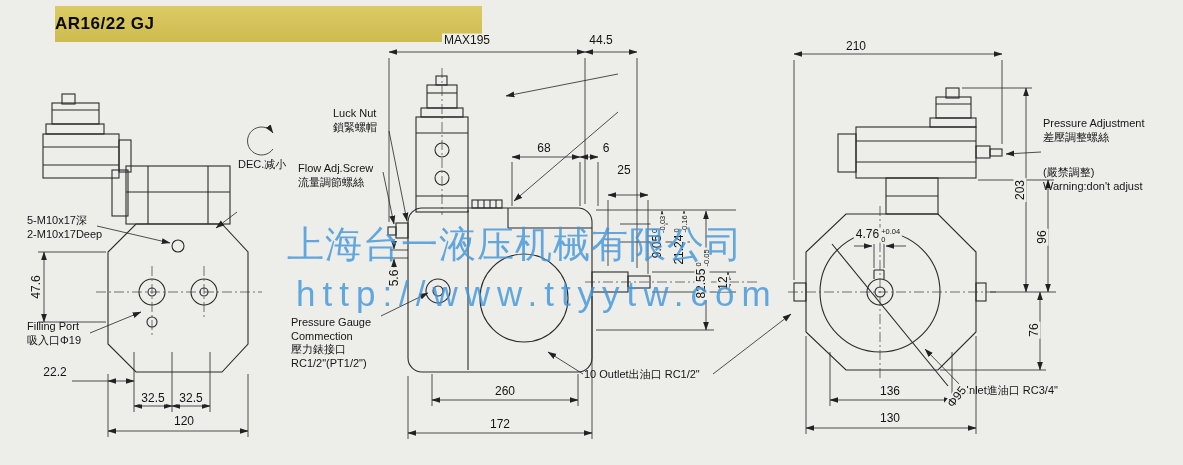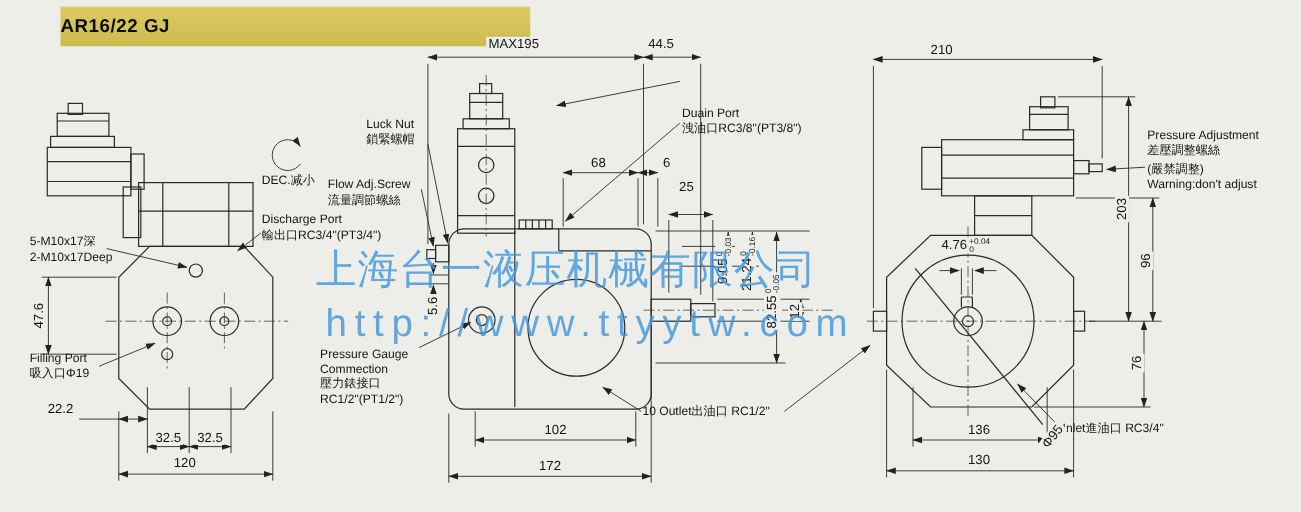--- a/index.html
+++ b/index.html
@@ -5,21 +5,21 @@
   *{margin:0;padding:0;box-sizing:border-box}
   html,body{background:#ffffff}
   body{font-family:"Liberation Sans","DejaVu Sans",sans-serif;color:#161616}
   .canvas{position:relative;width:1183px;height:465px;background:#ededea;overflow:hidden}
   .art{position:absolute;left:0;top:0;z-index:1}
   .titlebar{position:absolute;left:55px;top:6px;width:427px;height:36px;z-index:2;
     background:linear-gradient(180deg,#dccb64,#cdbb4e);
     display:flex;align-items:center;
     font-size:17px;font-weight:bold;color:#0b0b0b;letter-spacing:.5px}
   .lbl{position:absolute;z-index:3;font-size:11px;line-height:13.5px;white-space:nowrap;color:#151515}
-  .lbl .gap{margin-top:4px}
+  .lbl .gap{margin-top:22px}
   .dim{position:absolute;z-index:3;font-size:12px;white-space:nowrap;color:#141414;
     transform:translate(-50%,-50%);background:#ededea;padding:0 2px;line-height:13px}
   .rot{transform:translate(-50%,-50%) rotate(-90deg)}
   .rot52{transform:translate(-50%,-50%) rotate(-52deg)}
   .tol{display:inline-flex;flex-direction:column;font-size:7.5px;line-height:7.5px;
     margin-left:2px;vertical-align:middle}
   .tol i{font-style:normal}
   .watermark{position:absolute;z-index:5;color:#3f95da;opacity:.8;white-space:nowrap}
   .wm1{left:287px;top:220px;font-size:37px;letter-spacing:1px}
   .wm2{left:296px;top:274px;font-size:35px;letter-spacing:7px}
@@ -209,38 +209,30 @@
       <line x1="583" y1="374" x2="548" y2="352" marker-end="url(#arr)"></line>
       <line x1="713" y1="374" x2="791" y2="314" marker-end="url(#arr)"></line>
       <line x1="1041" y1="152" x2="1006" y2="154" marker-end="url(#arr)"></line>
       <line x1="964" y1="389" x2="925" y2="349" marker-end="url(#arr)"></line>
       <path d="M273,149 A14,14 0 1 1 273,133" marker-end="url(#arr)"></path>
     </g>
   </svg>
 
   <div class="titlebar">AR16/22 GJ</div>
 
-  <div class="lbl" style="left:620px;top:97px">
-    <div>Duain Port</div>
-    <div>洩油口RC3/8"(PT3/8")</div>
-  </div>
   <div class="lbl" style="left:333px;top:107px">
     <div>Luck Nut</div>
     <div>鎖緊螺帽</div>
   </div>
   <div class="lbl" style="left:298px;top:162px">
     <div>Flow Adj.Screw</div>
     <div>流量調節螺絲</div>
   </div>
   <div class="lbl" style="left:238px;top:158px">
     <div>DEC.减小</div>
-  </div>
-  <div class="lbl" style="left:238px;top:194px">
-    <div>Discharge Port</div>
-    <div>輸出口RC3/4"(PT3/4")</div>
   </div>
   <div class="lbl" style="left:27px;top:214px">
     <div>5-M10x17深</div>
     <div>2-M10x17Deep</div>
   </div>
   <div class="lbl" style="left:27px;top:320px">
     <div>Filling Port</div>
     <div>吸入口Φ19</div>
   </div>
   <div class="lbl" style="left:291px;top:316px">
@@ -261,29 +253,29 @@
   <div class="lbl" style="left:966px;top:384px">
     <div>Inlet進油口 RC3/4"</div>
   </div>
 
   <div class="dim" style="left:467px;top:40px">MAX195</div>
   <div class="dim" style="left:601px;top:40px">44.5</div>
   <div class="dim" style="left:856px;top:46px">210</div>
   <div class="dim" style="left:544px;top:148px">68</div>
   <div class="dim" style="left:606px;top:148px">6</div>
   <div class="dim" style="left:624px;top:170px">25</div>
-  <div class="dim" style="left:505px;top:391px">102</div>
+  <div class="dim" style="left:505px;top:391px">260</div>
   <div class="dim" style="left:500px;top:424px">172</div>
   <div class="dim" style="left:55px;top:372px">22.2</div>
   <div class="dim" style="left:153px;top:398px">32.5</div>
   <div class="dim" style="left:191px;top:398px">32.5</div>
-  <div class="dim" style="left:168px;top:421px">120</div>
+  <div class="dim" style="left:184px;top:421px">120</div>
   <div class="dim" style="left:890px;top:391px">136</div>
   <div class="dim" style="left:890px;top:418px">130</div>
-  <div class="dim" style="left:878px;top:223px">
+  <div class="dim" style="left:878px;top:235px">
     <span>4.76</span><span class="tol">
         <i>+0.04</i>
         <i>0</i>
       </span>
   </div>
 
   <div class="dim rot" style="left:36px;top:287px">47.6</div>
   <div class="dim rot" style="left:394px;top:278px">5.6</div>
   <div class="dim rot" style="left:1020px;top:190px">203</div>
   <div class="dim rot" style="left:1042px;top:237px">96</div>

